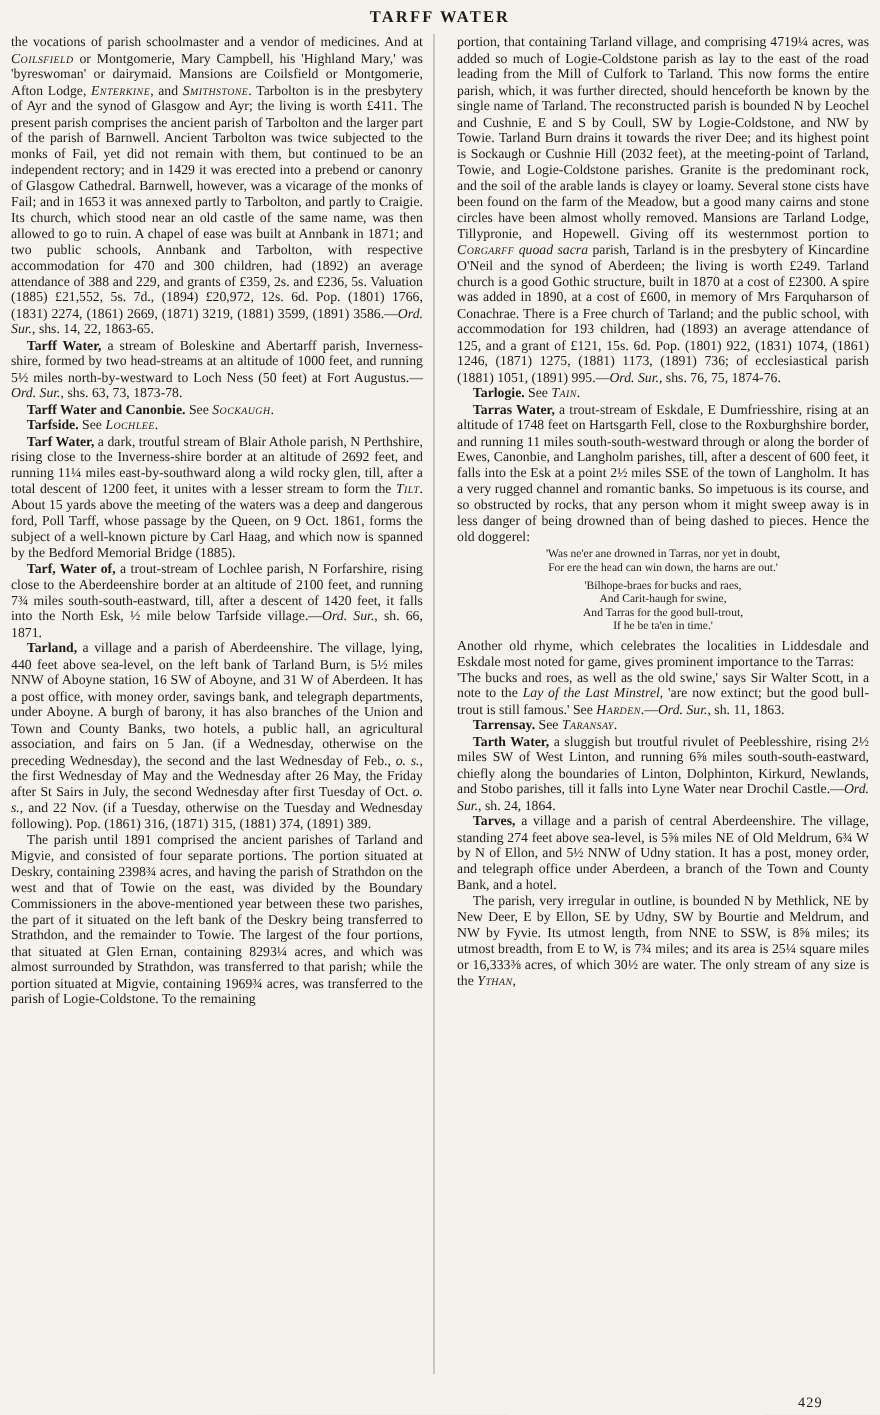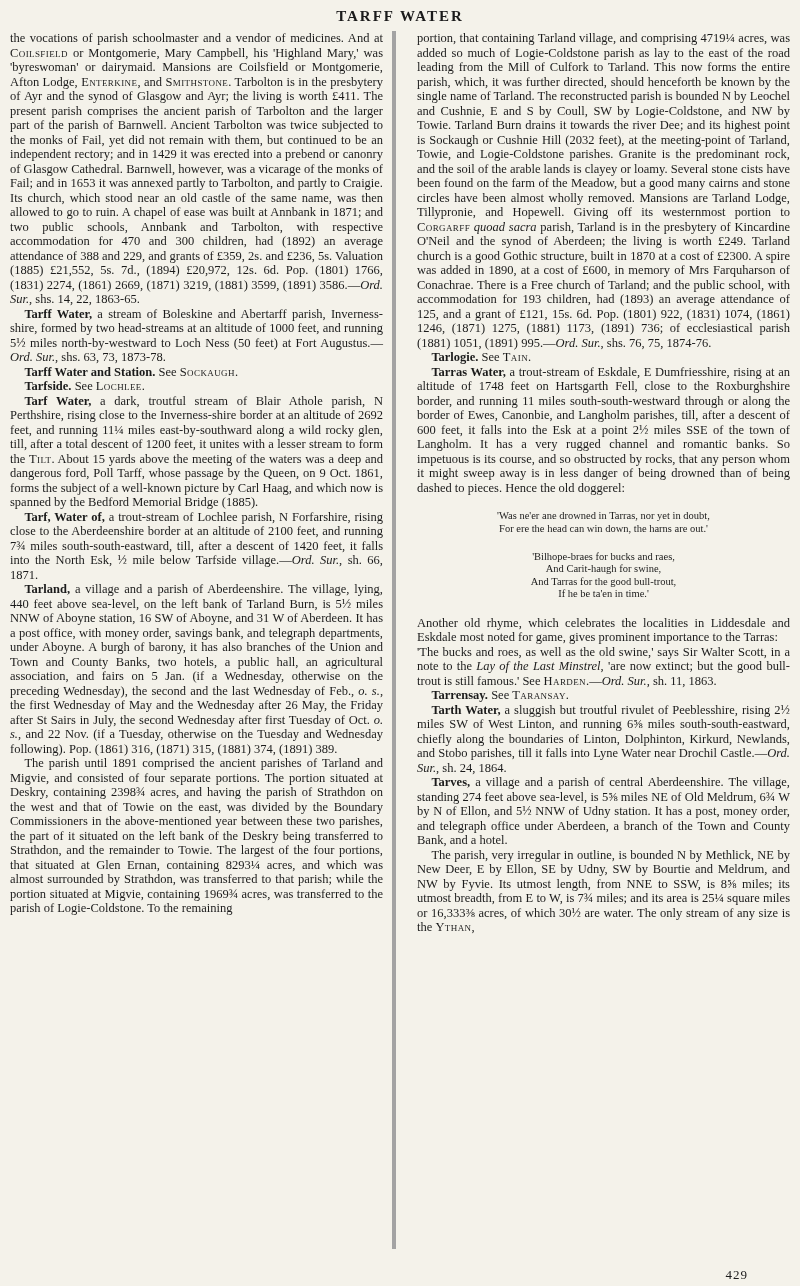--- a/index.html
+++ b/index.html
@@ -15,52 +15,52 @@
     line-height:1.16;
     overflow:hidden;
     box-sizing:border-box;
     padding:8px 10px 0 10px;
   }
   .hdr-row{display:flex;margin-bottom:6px;}
   .hdr-cell{flex:1;text-align:center;font-weight:bold;font-size:15px;letter-spacing:2px;}
   .columns{display:flex;align-items:stretch;height:1218px;overflow:hidden;}
   .col{flex:1;text-align:justify;hyphens:auto;-webkit-hyphens:auto;overflow:hidden;}
   .col-left{padding-right:9px;}
-  .col-right{border-left:4px solid #a3a3a3;padding-left:21px;}
+  .col-right{border-left:1px solid #a3a3a3;padding-left:21px;}
   .para{margin:0;}
   .para.indent{text-indent:1.15em;}
   .quote{
-    margin:15px 0;
+    margin:3px 0;
     font-size:10.5px;
     line-height:1.2;
     text-align:center;
     text-indent:0;
   }
   .seg-b{font-weight:bold;}
   .seg-i{font-style:italic;}
-  .seg-sc{font-variant:small-caps;letter-spacing:.4px;}
+  .seg-sc{font-variant:small-caps;letter-spacing:.4px;font-style:italic;}
   .page-number{
     position:absolute;
     bottom:4px;right:52px;
     font-size:13px;
     letter-spacing:1px;
   }
 </style>
 </head>
 <body>
 
 <div class="page">
   <div class="hdr-row">
     <div class="hdr-cell">TARFF WATER</div>
   </div>
   <div class="columns">
     <div class="col col-left">
         <p class="para"><span class="seg-n">the vocations of parish schoolmaster and a vendor of medicines.  And at </span><span class="seg-sc">Coilsfield</span><span class="seg-n"> or Montgomerie, Mary Campbell, his 'Highland Mary,' was 'byreswoman' or dairymaid.  Mansions are Coilsfield or Montgomerie, Afton Lodge, </span><span class="seg-sc">Enterkine</span><span class="seg-n">, and </span><span class="seg-sc">Smithstone</span><span class="seg-n">.  Tarbolton is in the presbytery of Ayr and the synod of Glasgow and Ayr; the living is worth £411.  The present parish comprises the ancient parish of Tarbolton and the larger part of the parish of Barnwell.  Ancient Tarbolton was twice subjected to the monks of Fail, yet did not remain with them, but continued to be an independent rectory; and in 1429 it was erected into a prebend or canonry of Glasgow Cathedral.  Barnwell, however, was a vicarage of the monks of Fail; and in 1653 it was annexed partly to Tarbolton, and partly to Craigie.  Its church, which stood near an old castle of the same name, was then allowed to go to ruin.  A chapel of ease was built at Annbank in 1871; and two public schools, Annbank and Tarbolton, with respective accommodation for 470 and 300 children, had (1892) an average attendance of 388 and 229, and grants of £359, 2s. and £236, 5s. Valuation (1885) £21,552, 5s. 7d., (1894) £20,972, 12s. 6d.  Pop. (1801) 1766, (1831) 2274, (1861) 2669, (1871) 3219, (1881) 3599, (1891) 3586.—</span><span class="seg-i">Ord. Sur.</span><span class="seg-n">, shs. 14, 22, 1863-65.</span></p>
         <p class="para indent"><span class="seg-b">Tarff Water,</span><span class="seg-n"> a stream of Boleskine and Abertarff parish, Inverness-shire, formed by two head-streams at an altitude of 1000 feet, and running 5½ miles north-by-westward to Loch Ness (50 feet) at Fort Augustus.—</span><span class="seg-i">Ord. Sur.</span><span class="seg-n">, shs. 63, 73, 1873-78.</span></p>
-        <p class="para indent"><span class="seg-b">Tarff Water and Station.</span><span class="seg-n">  See </span><span class="seg-sc">Sockaugh</span><span class="seg-n">.</span></p>
+        <p class="para indent"><span class="seg-b">Tarff Water and Canonbie.</span><span class="seg-n">  See </span><span class="seg-sc">Sockaugh</span><span class="seg-n">.</span></p>
         <p class="para indent"><span class="seg-b">Tarfside.</span><span class="seg-n">  See </span><span class="seg-sc">Lochlee</span><span class="seg-n">.</span></p>
         <p class="para indent"><span class="seg-b">Tarf Water,</span><span class="seg-n"> a dark, troutful stream of Blair Athole parish, N Perthshire, rising close to the Inverness-shire border at an altitude of 2692 feet, and running 11¼ miles east-by-southward along a wild rocky glen, till, after a total descent of 1200 feet, it unites with a lesser stream to form the </span><span class="seg-sc">Tilt</span><span class="seg-n">.  About 15 yards above the meeting of the waters was a deep and dangerous ford, Poll Tarff, whose passage by the Queen, on 9 Oct. 1861, forms the subject of a well-known picture by Carl Haag, and which now is spanned by the Bedford Memorial Bridge (1885).</span></p>
         <p class="para indent"><span class="seg-b">Tarf, Water of,</span><span class="seg-n"> a trout-stream of Lochlee parish, N Forfarshire, rising close to the Aberdeenshire border at an altitude of 2100 feet, and running 7¾ miles south-south-eastward, till, after a descent of 1420 feet, it falls into the North Esk, ½ mile below Tarfside village.—</span><span class="seg-i">Ord. Sur.</span><span class="seg-n">, sh. 66, 1871.</span></p>
         <p class="para indent"><span class="seg-b">Tarland,</span><span class="seg-n"> a village and a parish of Aberdeenshire.  The village, lying, 440 feet above sea-level, on the left bank of Tarland Burn, is 5½ miles NNW of Aboyne station, 16 SW of Aboyne, and 31 W of Aberdeen.  It has a post office, with money order, savings bank, and telegraph departments, under Aboyne.  A burgh of barony, it has also branches of the Union and Town and County Banks, two hotels, a public hall, an agricultural association, and fairs on 5 Jan. (if a Wednesday, otherwise on the preceding Wednesday), the second and the last Wednesday of Feb., </span><span class="seg-i">o. s.</span><span class="seg-n">, the first Wednesday of May and the Wednesday after 26 May, the Friday after St Sairs in July, the second Wednesday after first Tuesday of Oct. </span><span class="seg-i">o. s.</span><span class="seg-n">, and 22 Nov. (if a Tuesday, otherwise on the Tuesday and Wednesday following).  Pop. (1861) 316, (1871) 315, (1881) 374, (1891) 389.</span></p>
         <p class="para indent"><span class="seg-n">The parish until 1891 comprised the ancient parishes of Tarland and Migvie, and consisted of four separate portions.  The portion situated at Deskry, containing 2398¾ acres, and having the parish of Strathdon on the west and that of Towie on the east, was divided by the Boundary Commissioners in the above-mentioned year between these two parishes, the part of it situated on the left bank of the Deskry being transferred to Strathdon, and the remainder to Towie.  The largest of the four portions, that situated at Glen Ernan, containing 8293¼ acres, and which was almost surrounded by Strathdon, was transferred to that parish; while the portion situated at Migvie, containing 1969¾ acres, was transferred to the parish of Logie-Coldstone.  To the remaining</span></p>
       </div>
     <div class="col col-right">
         <p class="para"><span class="seg-n">portion, that containing Tarland village, and comprising 4719¼ acres, was added so much of Logie-Coldstone parish as lay to the east of the road leading from the Mill of Culfork to Tarland.  This now forms the entire parish, which, it was further directed, should henceforth be known by the single name of Tarland.  The reconstructed parish is bounded N by Leochel and Cushnie, E and S by Coull, SW by Logie-Coldstone, and NW by Towie.  Tarland Burn drains it towards the river Dee; and its highest point is Sockaugh or Cushnie Hill (2032 feet), at the meeting-point of Tarland, Towie, and Logie-Coldstone parishes.  Granite is the predominant rock, and the soil of the arable lands is clayey or loamy.  Several stone cists have been found on the farm of the Meadow, but a good many cairns and stone circles have been almost wholly removed.  Mansions are Tarland Lodge, Tillypronie, and Hopewell.  Giving off its westernmost portion to </span><span class="seg-sc">Corgarff</span><span class="seg-n"> </span><span class="seg-i">quoad sacra</span><span class="seg-n"> parish, Tarland is in the presbytery of Kincardine O'Neil and the synod of Aberdeen; the living is worth £249.  Tarland church is a good Gothic structure, built in 1870 at a cost of £2300.  A spire was added in 1890, at a cost of £600, in memory of Mrs Farquharson of Conachrae.  There is a Free church of Tarland; and the public school, with accommodation for 193 children, had (1893) an average attendance of 125, and a grant of £121, 15s. 6d.  Pop. (1801) 922, (1831) 1074, (1861) 1246, (1871) 1275, (1881) 1173, (1891) 736; of ecclesiastical parish (1881) 1051, (1891) 995.—</span><span class="seg-i">Ord. Sur.</span><span class="seg-n">, shs. 76, 75, 1874-76.</span></p>
         <p class="para indent"><span class="seg-b">Tarlogie.</span><span class="seg-n">  See </span><span class="seg-sc">Tain</span><span class="seg-n">.</span></p>
         <p class="para indent"><span class="seg-b">Tarras Water,</span><span class="seg-n"> a trout-stream of Eskdale, E Dumfriesshire, rising at an altitude of 1748 feet on Hartsgarth Fell, close to the Roxburghshire border, and running 11 miles south-south-westward through or along the border of Ewes, Canonbie, and Langholm parishes, till, after a descent of 600 feet, it falls into the Esk at a point 2½ miles SSE of the town of Langholm.  It has a very rugged channel and romantic banks.  So impetuous is its course, and so obstructed by rocks, that any person whom it might sweep away is in less danger of being drowned than of being dashed to pieces.  Hence the old doggerel:</span></p>

